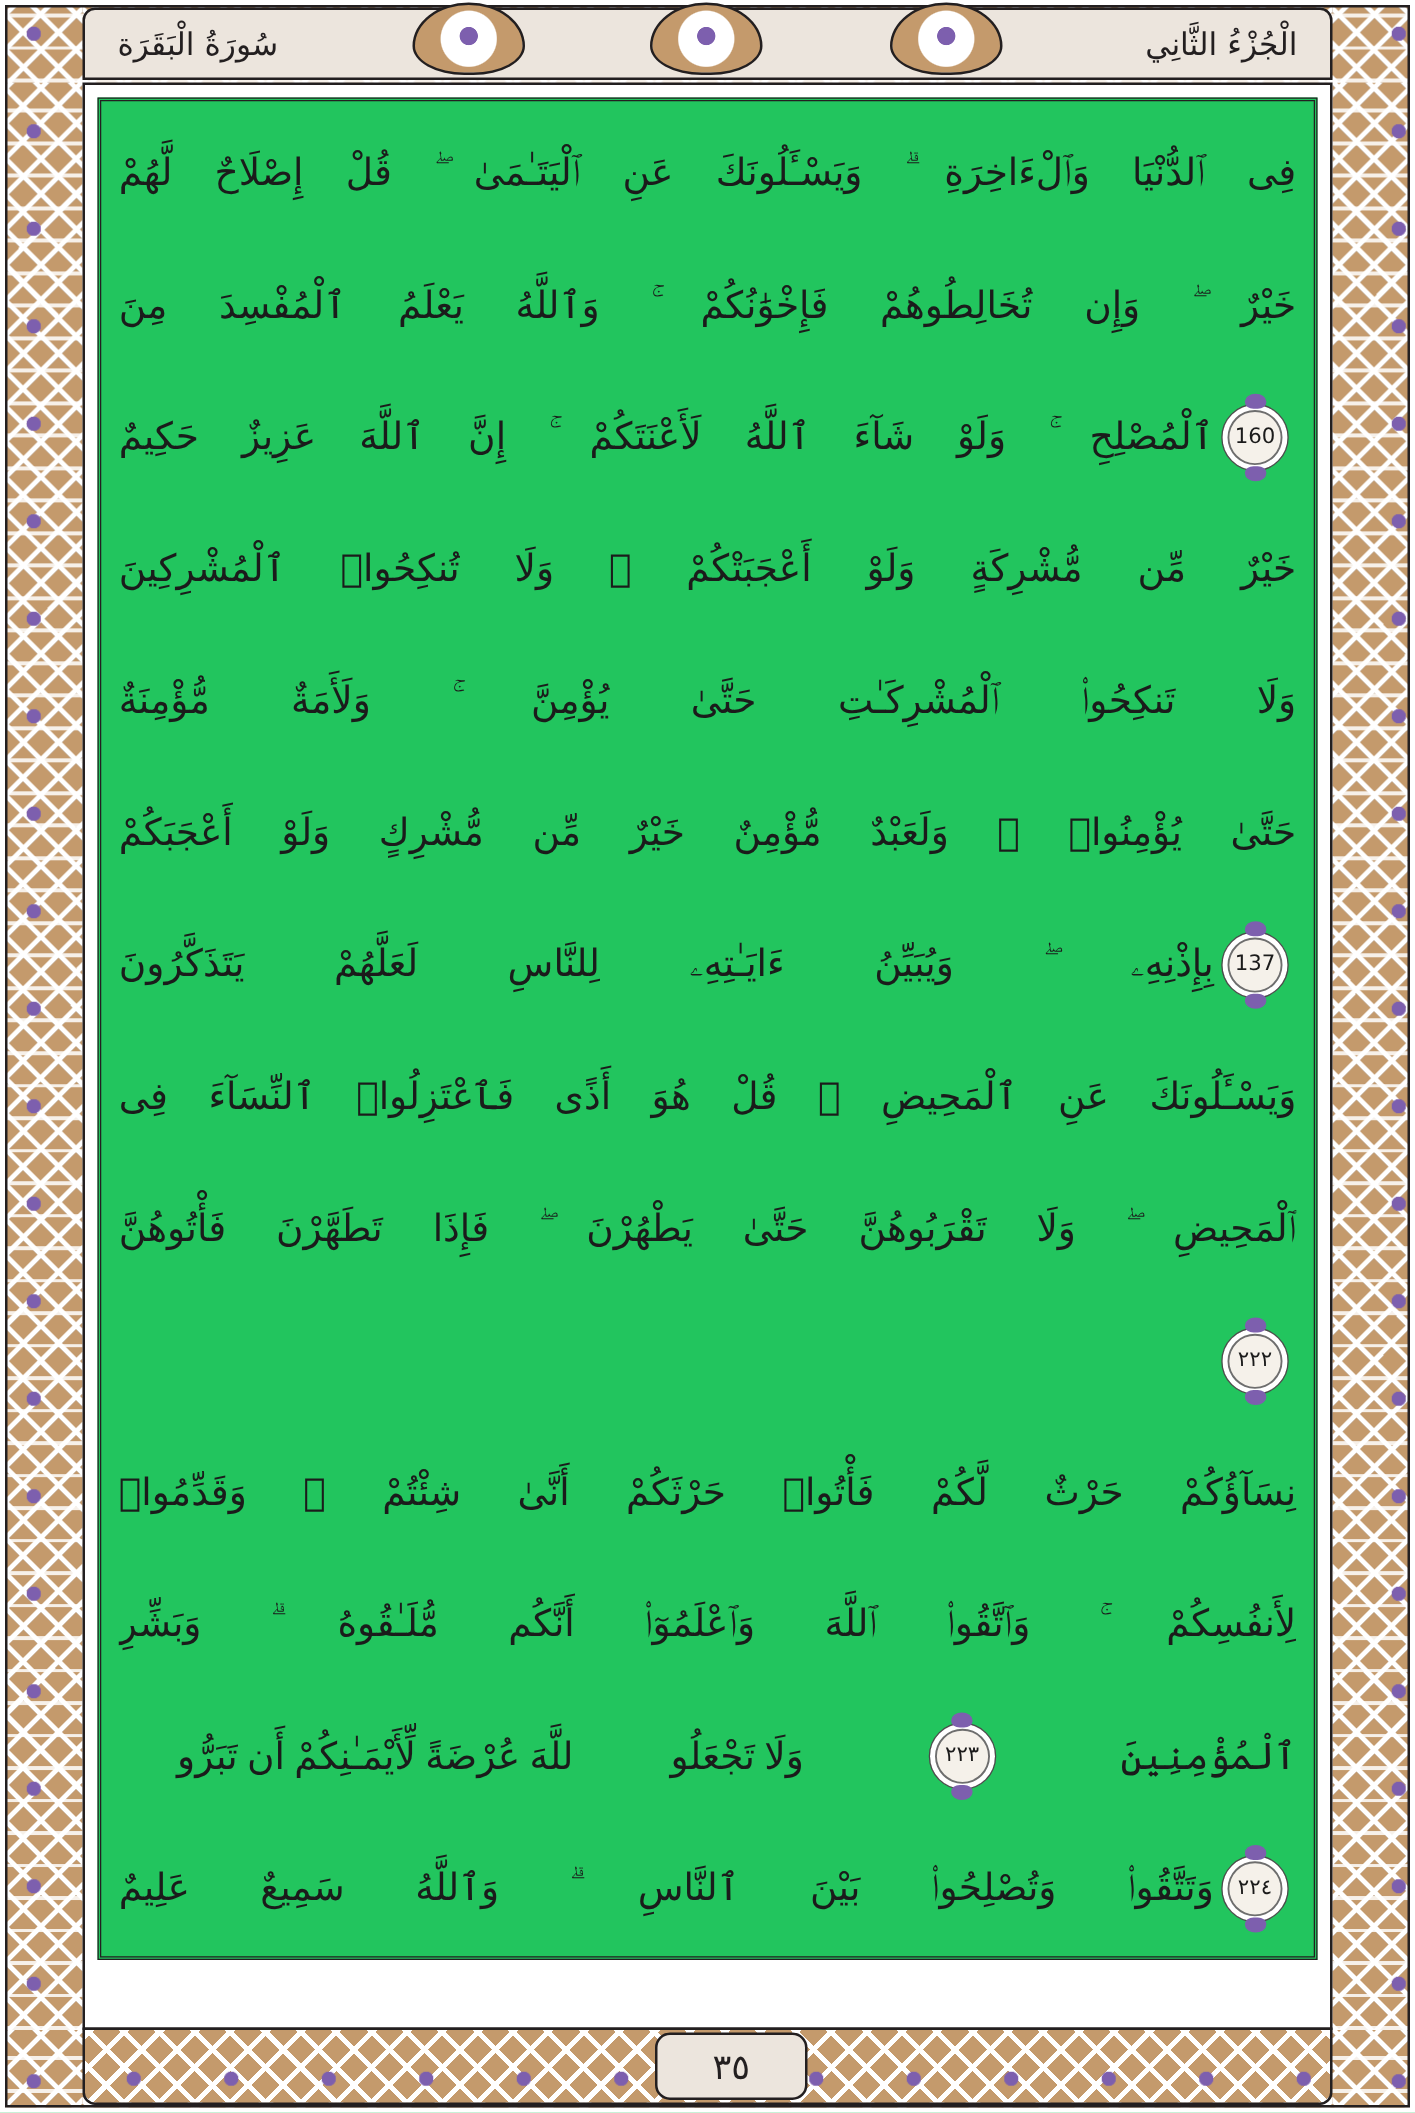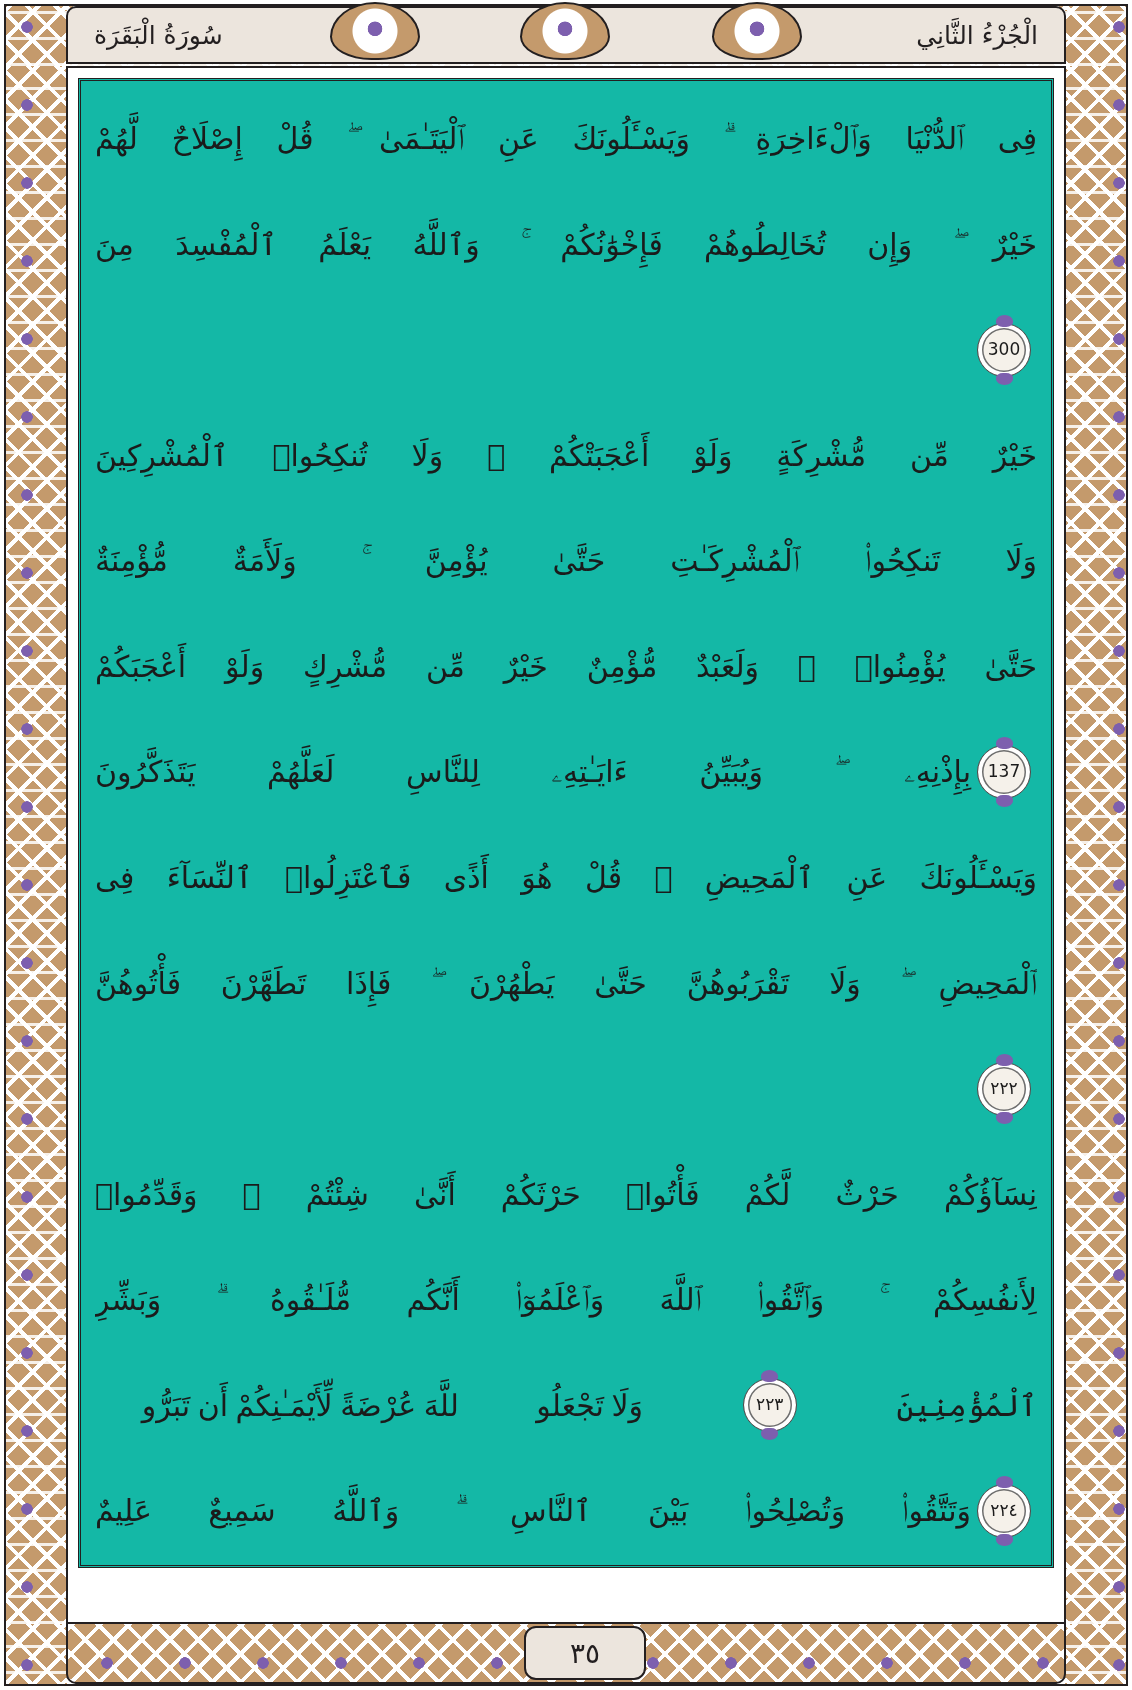--- a/index.html
+++ b/index.html
@@ -85,21 +85,21 @@
     border-radius:50% 50% 46% 46%/60% 60% 40% 40%;
   }
   .hdr-medallion.m1{left:330px;}
   .hdr-medallion.m2{left:520px;}
   .hdr-medallion.m3{left:712px;}
 
   
   .text-frame{
     position:absolute;
     left:78px;top:78px;right:78px;bottom:122px;
-    background:#14b8a6;
+    background:#22c55e;
     border:3px double #231f20;
     box-sizing:border-box;
     z-index:4;
     overflow:hidden;
   }
   .lines{
     position:absolute;
     left:14px;right:14px;top:10px;bottom:6px;
     display:flex;flex-direction:column;
     justify-content:space-between;
@@ -203,21 +203,22 @@
 
       <div class="qline">
         <span class="body">فِى ٱلدُّنْيَا وَٱلْءَاخِرَةِ ۗ وَيَسْـَٔلُونَكَ عَنِ ٱلْيَتَـٰمَىٰ ۖ قُلْ إِصْلَاحٌ لَّهُمْ</span>
       </div>
 
       <div class="qline">
         <span class="body">خَيْرٌ ۖ وَإِن تُخَالِطُوهُمْ فَإِخْوَٰنُكُمْ ۚ وَٱللَّهُ يَعْلَمُ ٱلْمُفْسِدَ مِنَ</span>
       </div>
 
       <div class="qline">
-        <span class="ayah">300</span>
+        <span class="ayah">160</span>
+        <span class="body">ٱلْمُصْلِحِ ۚ وَلَوْ شَآءَ ٱللَّهُ لَأَعْنَتَكُمْ ۚ إِنَّ ٱللَّهَ عَزِيزٌ حَكِيمٌ</span>
       </div>
 
       <div class="qline">
         <span class="body">خَيْرٌ مِّن مُّشْرِكَةٍ وَلَوْ أَعْجَبَتْكُمْ ۗ وَلَا تُنكِحُوا۟ ٱلْمُشْرِكِينَ</span>
       </div>
 
       <div class="qline">
         <span class="body">وَلَا تَنكِحُوا۟ ٱلْمُشْرِكَـٰتِ حَتَّىٰ يُؤْمِنَّ ۚ وَلَأَمَةٌ مُّؤْمِنَةٌ</span>
       </div>
 

